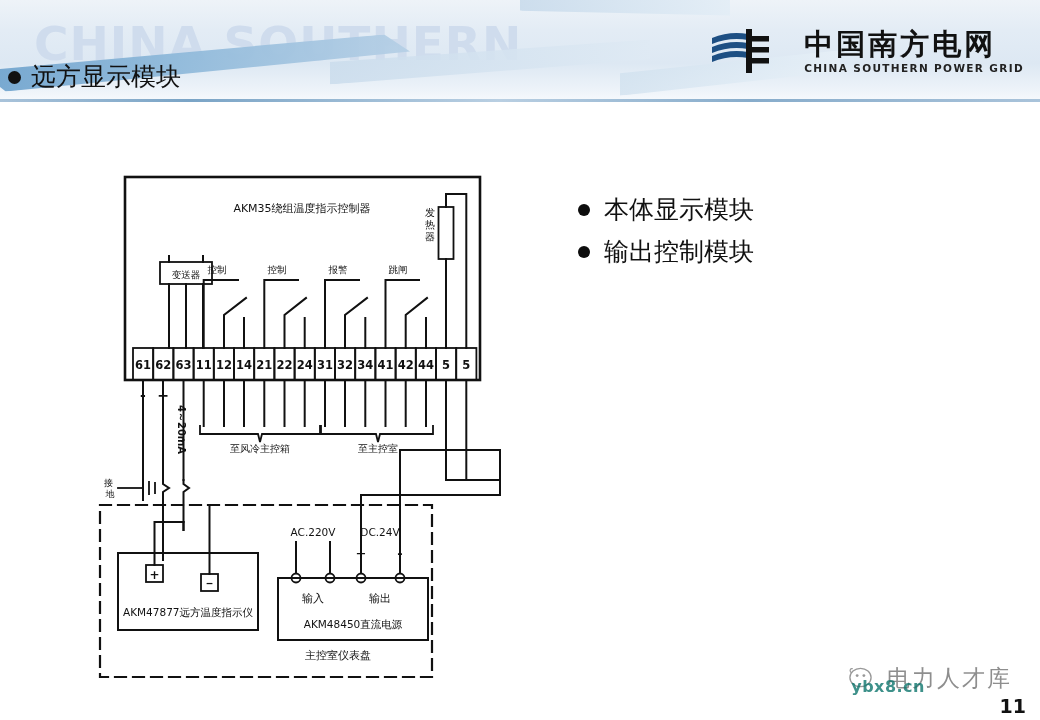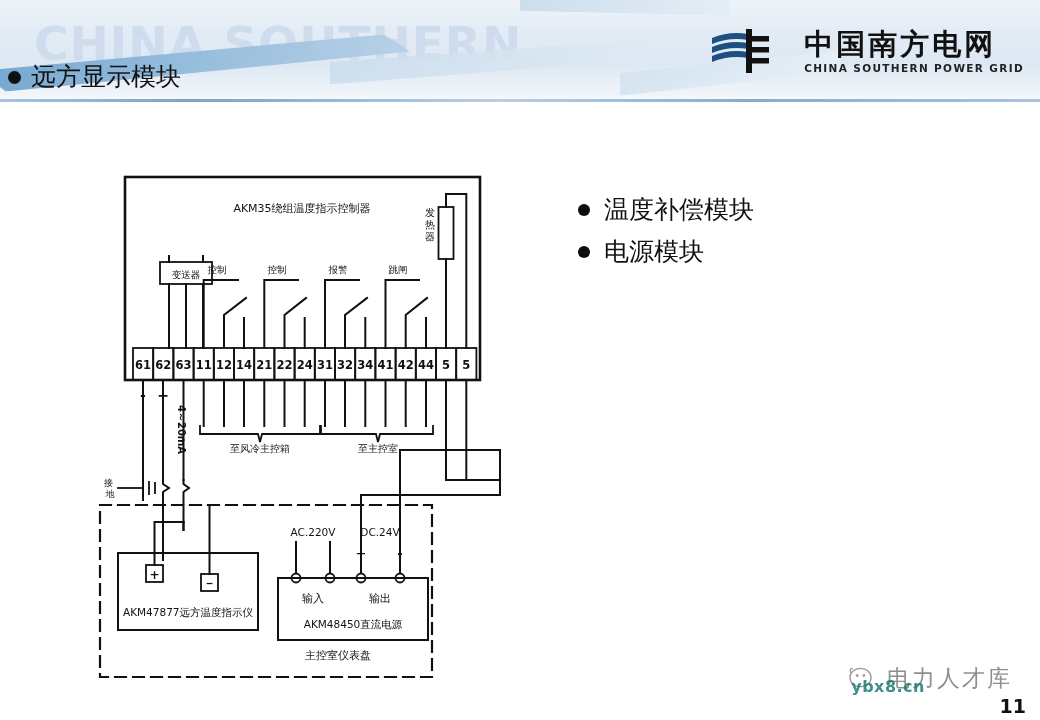--- a/index.html
+++ b/index.html
@@ -151,25 +151,25 @@
     <div id="logo-text">
       <div id="logo-cn">中国南方电网</div>
       <div id="logo-en">CHINA SOUTHERN POWER GRID</div>
     </div>
   </div>
 </div>
 
 <div id="bullets">
   <div class="bullet-item">
     <span class="bullet-dot"></span>
-    <span class="bullet-label">温度补偿模块</span>
+    <span class="bullet-label">本体显示模块</span>
   </div>
   <div class="bullet-item">
     <span class="bullet-dot"></span>
-    <span class="bullet-label">电源模块</span>
+    <span class="bullet-label">输出控制模块</span>
   </div>
 </div>
 
 <svg id="schematic" viewBox="0 0 440 540">
   <g fill="none" stroke="#111" stroke-width="2" stroke-linecap="square">
 
     <rect x="37" y="27" width="355" height="203" stroke-width="2.6"></rect>
 
     <g stroke-width="1.8">
       <rect x="45" y="198" width="20.2" height="32"></rect>

